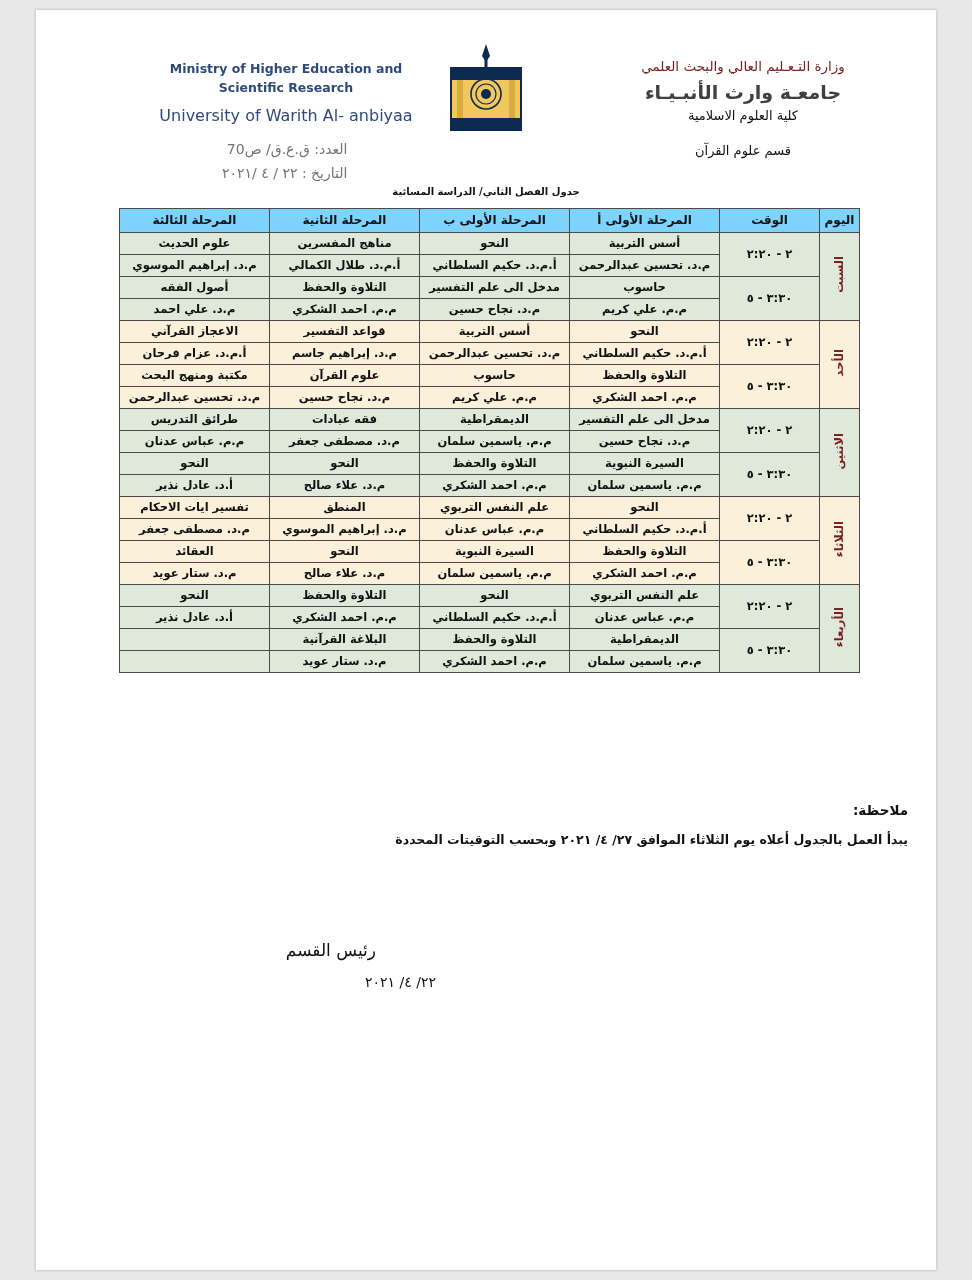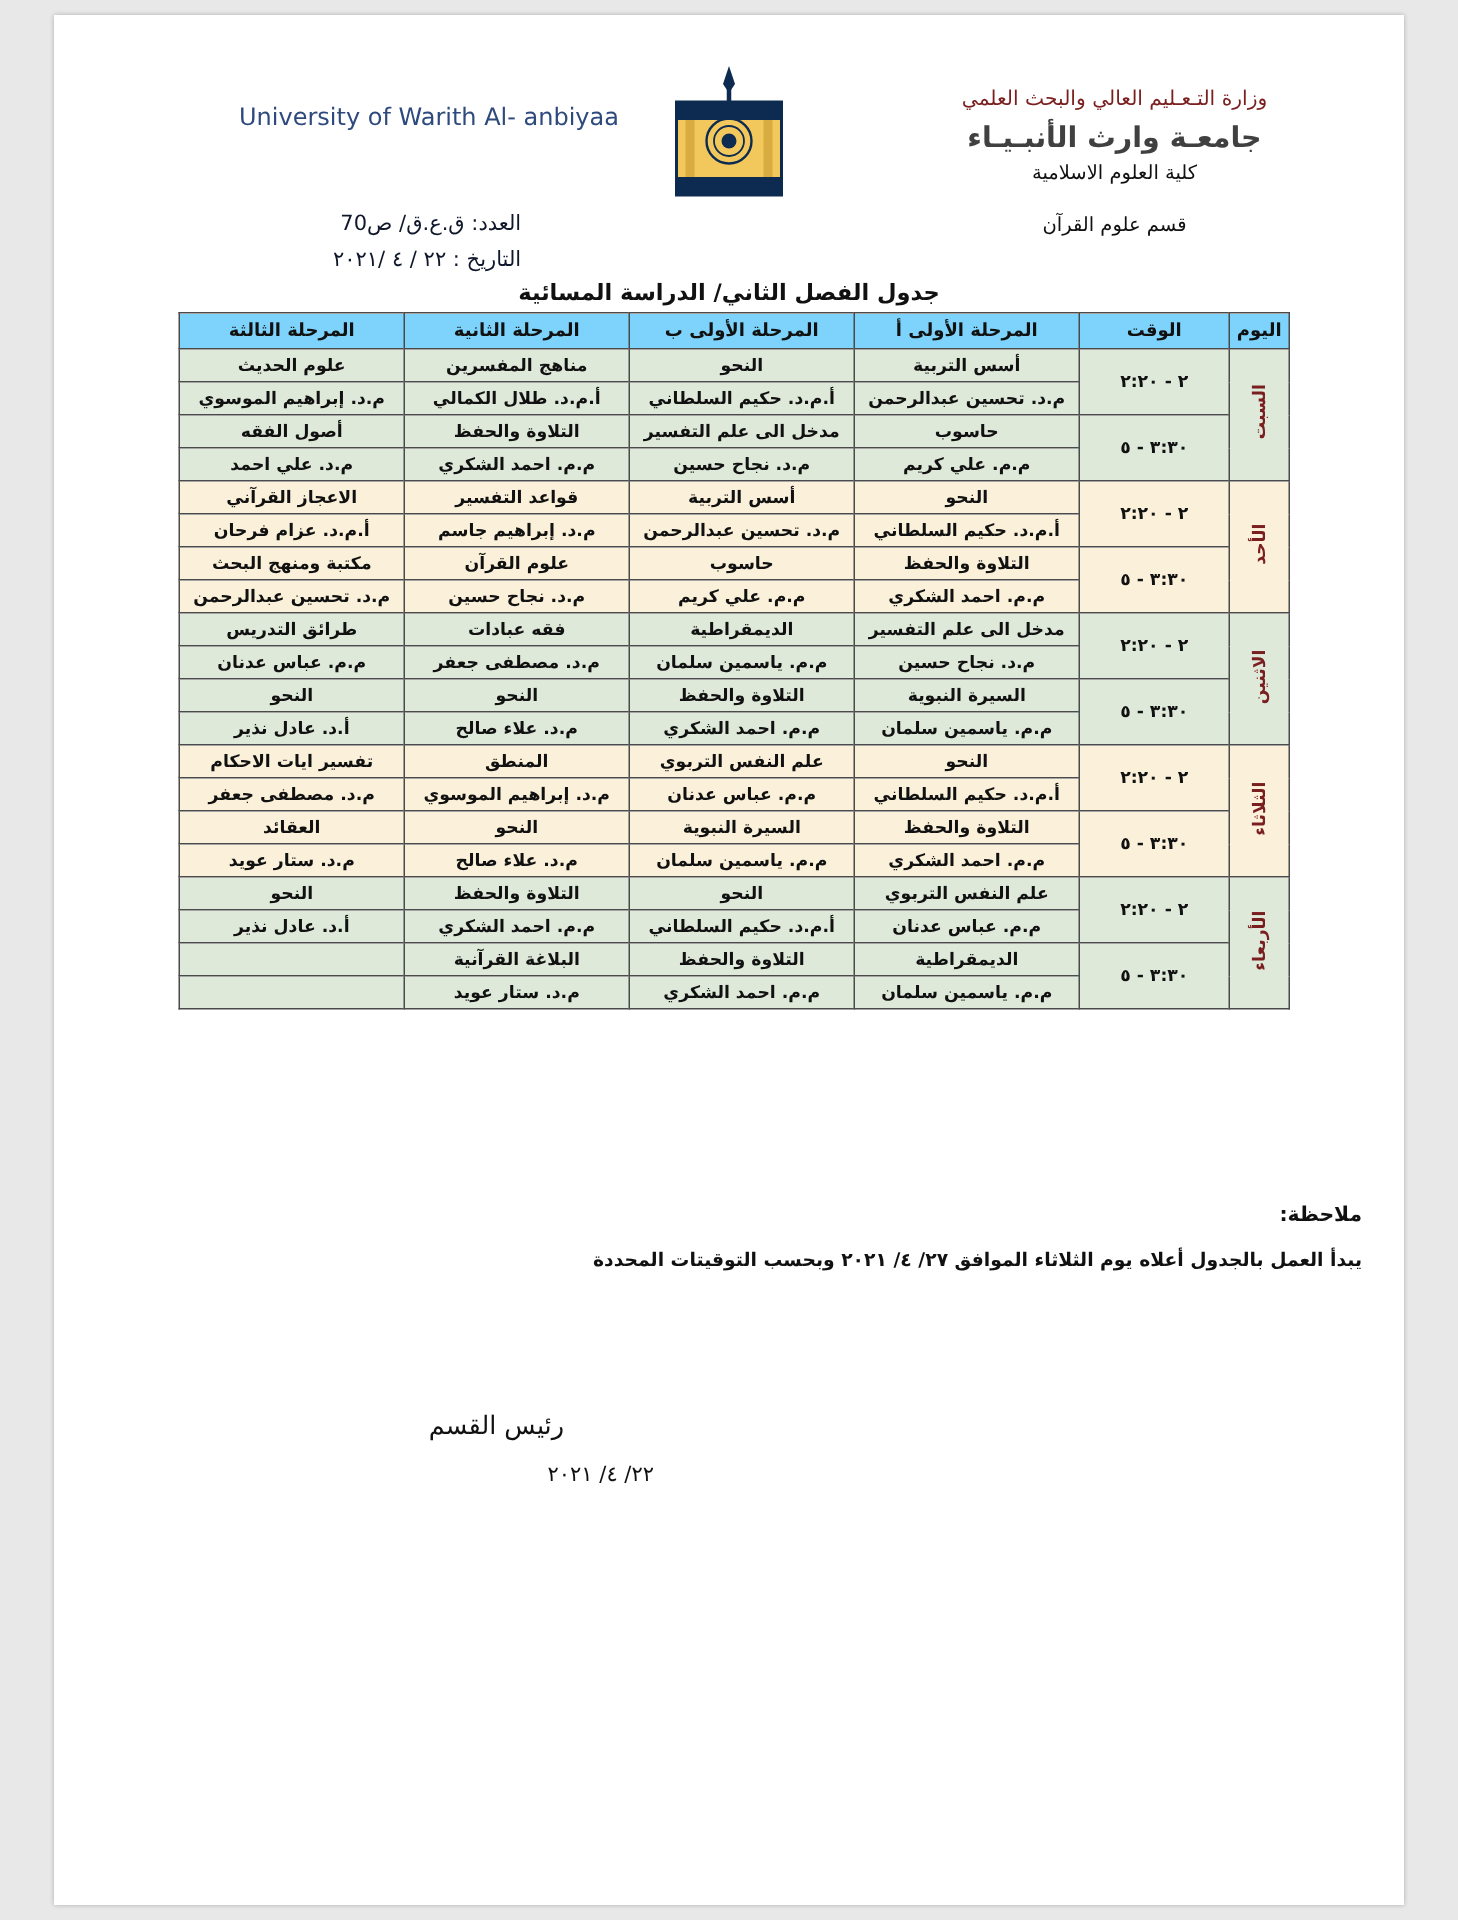--- a/index.html
+++ b/index.html
@@ -89,31 +89,31 @@
     height: 96px;
   }
 
   .meta {
     position: absolute;
     left: 186px;
     top: 128px;
     direction: rtl;
     text-align: right;
     font-size: 14px;
-    color: #0f172a;
+    color: #737373;
     line-height: 1.7;
   }
 
   .doc-title {
     position: absolute;
     top: 176px;
     left: 0;
     width: 100%;
     text-align: center;
-    font-size: 15px;
+    font-size: 10px;
     font-weight: bold;
     color: #111;
     direction: rtl;
   }
 
   
   .sched-wrap {
     position: absolute;
     top: 198px;
     left: 84px;
@@ -240,20 +240,24 @@
       <rect x="41.5" y="14" width="3" height="12" fill="#0d2b50"></rect>
       <circle cx="43" cy="52" r="15" fill="none" stroke="#0d2b50" stroke-width="1.6"></circle>
       <circle cx="43" cy="52" r="10" fill="none" stroke="#0d2b50" stroke-width="1.2"></circle>
       <circle cx="43" cy="52" r="5" fill="#0d2b50"></circle>
       <rect x="8" y="76" width="70" height="12" fill="#0d2b50"></rect>
       <rect x="14" y="38" width="6" height="38" fill="#c79a2e" opacity="0.6"></rect>
       <rect x="66" y="38" width="6" height="38" fill="#c79a2e" opacity="0.6"></rect>
     </svg>
 
     <div class="hdr-left">
+      <div class="e1">
+        <span>Ministry of Higher Education and</span><br>
+        <span>Scientific Research</span>
+      </div>
       <div class="e2">University of Warith Al- anbiyaa</div>
     </div>
   </div>
 
   <div class="meta">
     <div>العدد: ق.ع.ق/ ص70</div>
     <div>التاريخ : ٢٢ / ٤ /٢٠٢١</div>
   </div>
 
   <div class="doc-title">جدول الفصل الثاني/ الدراسة المسائية</div>

